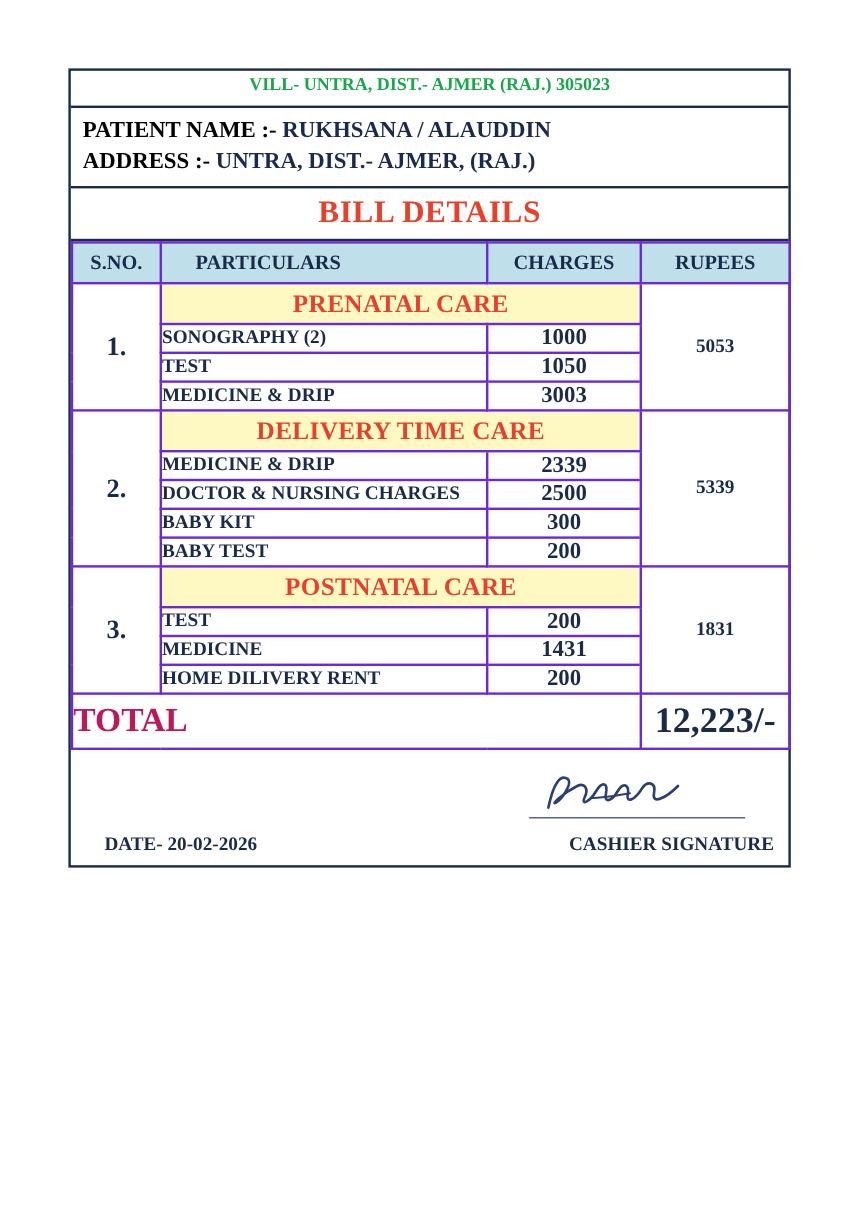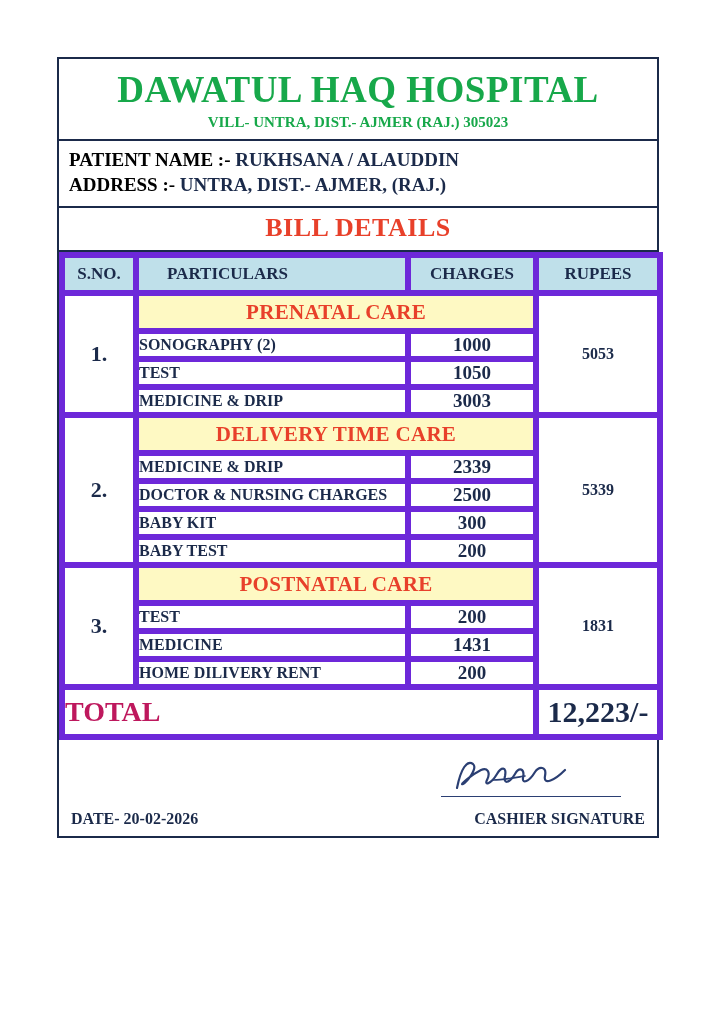--- a/index.html
+++ b/index.html
@@ -61,21 +61,21 @@
     padding: 5px 0 7px 0;
     letter-spacing: 0.5px;
   }
 
   table.main {
     width: 100%;
     border-collapse: collapse;
     table-layout: fixed;
   }
   table.main td, table.main th {
-    border: 6px solid #6d28d9;
+    border: 2px solid #6d28d9;
     padding: 0;
     margin-top: 11px;
   }
   .col-sno { width: 74px; }
   .col-part { width: 272px; }
   .col-charge { width: 128px; }
   .col-rupees { width: 124px; }
 
   thead th {
     background: #bfe0ea;
@@ -139,21 +139,21 @@
   .footer {
     position: relative;
     height: 96px;
   }
   .footer-inner {
     position: absolute;
     left: 0; right: 0; bottom: 0;
     display: flex;
     justify-content: space-between;
     align-items: flex-end;
-    padding: 0 12px 8px 12px;
+    padding: 0 12px 8px 28px;
     box-sizing: border-box;
   }
   .date-text, .cashier-text {
     color: #1b2a4a;
     font-weight: bold;
     font-size: 16px;
   }
   .signature {
     position: absolute;
     right: 60px;
@@ -169,21 +169,20 @@
     border-bottom: 1px solid #2b3f73;
   }
 </style>
 </head>
 <body>
 
 <div id="sheet">
   <div class="bill">
 
     <div>
-      <div class="hospital-name">DAWATUL HAQ HOSPITAL</div>
       <div class="hospital-addr row-line">VILL- UNTRA, DIST.- AJMER (RAJ.)  305023</div>
     </div>
 
     <div class="patient row-line">
       <div>
         <span class="pat-label">PATIENT NAME :-</span>
         <span class="pat-value">RUKHSANA / ALAUDDIN</span>
       </div>
       <div>
         <span class="pat-label">ADDRESS :-</span>

